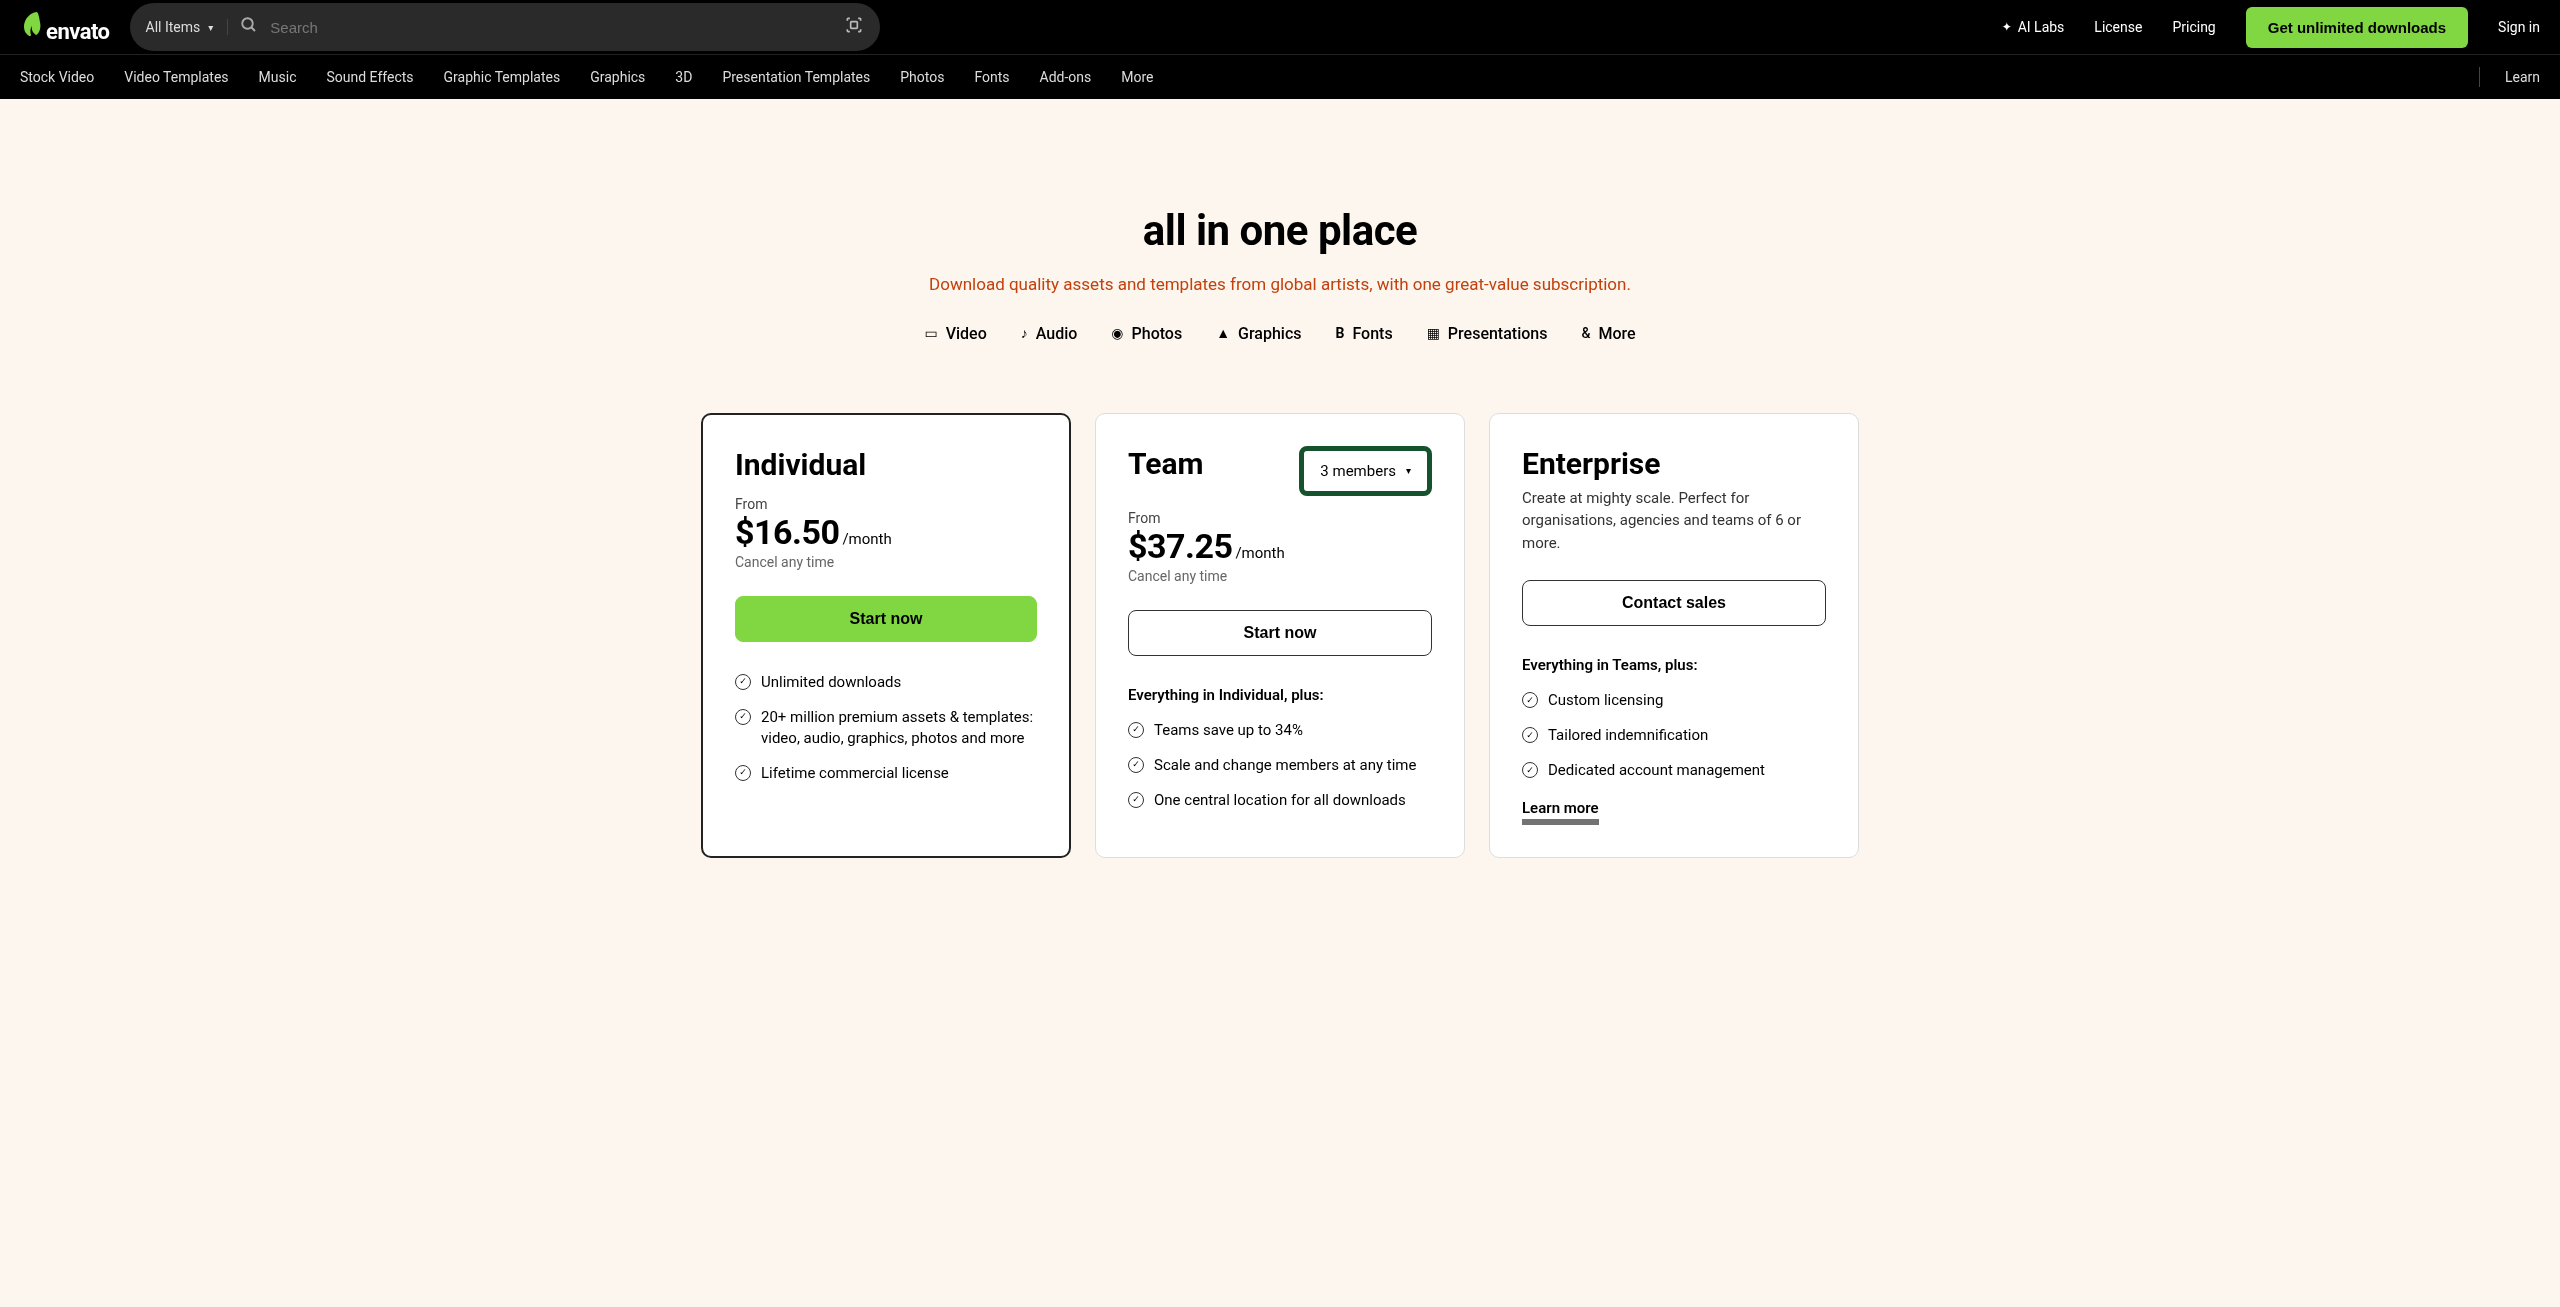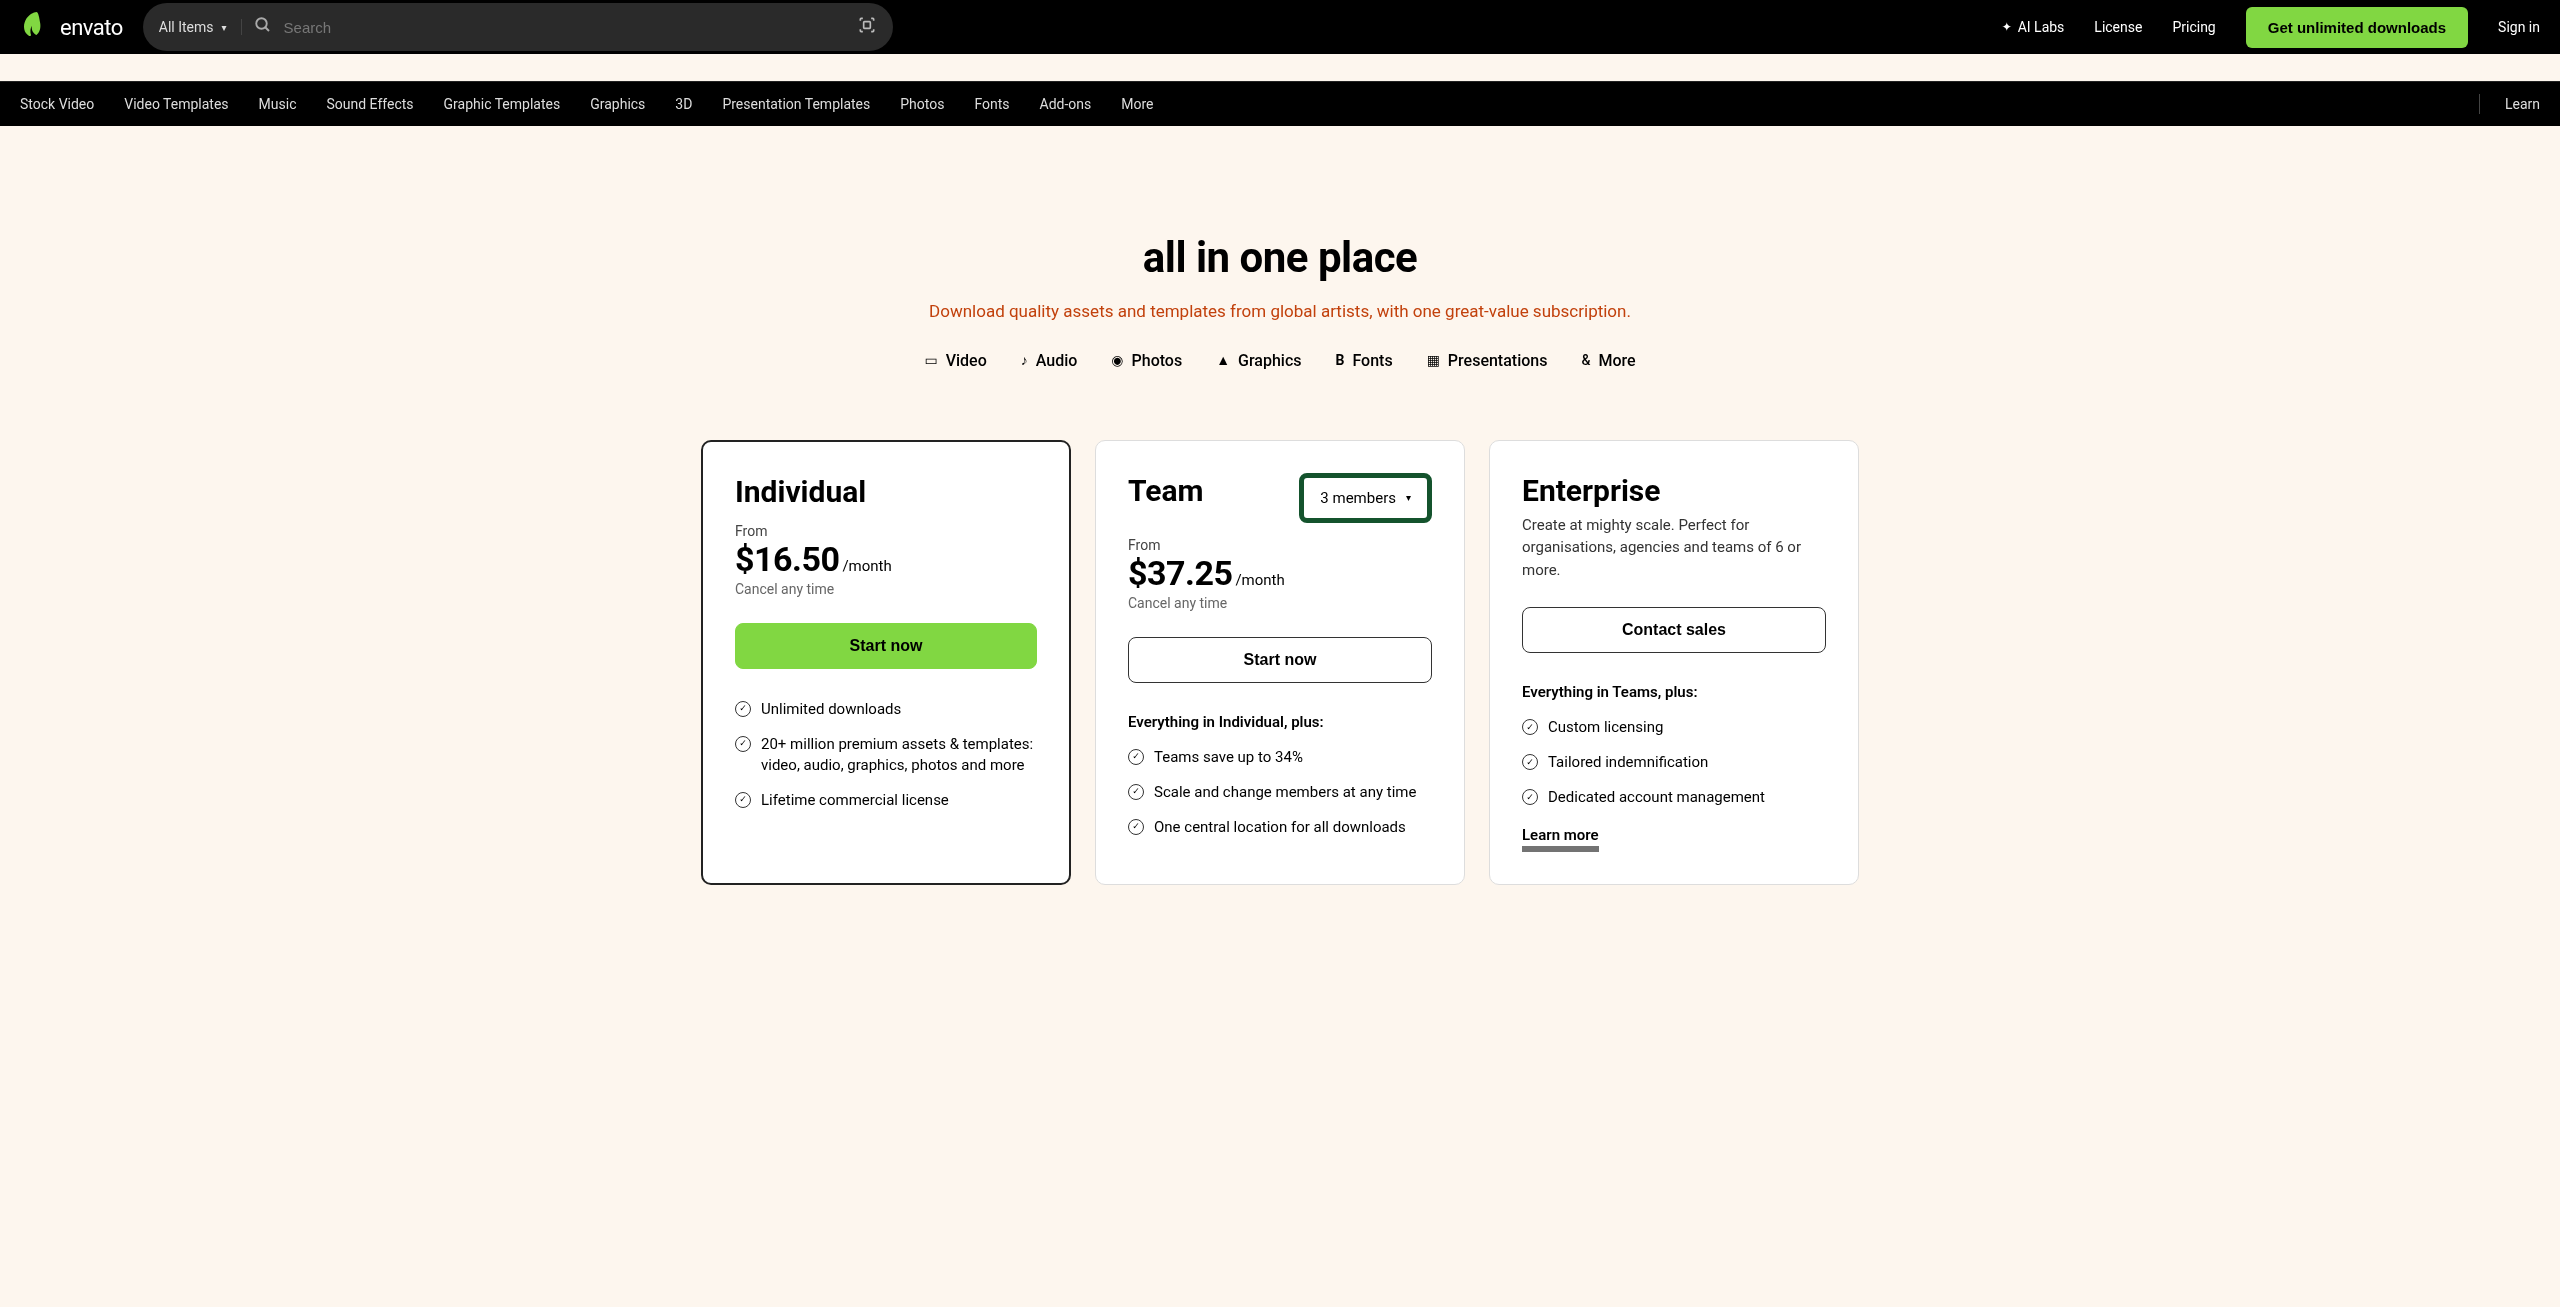--- a/index.html
+++ b/index.html
@@ -1,36 +1,36 @@
 <!DOCTYPE html>
 <html><head>
 <meta charset="utf-8">
 <style>
 * { margin: 0; padding: 0; box-sizing: border-box; }
 body { font-family: -apple-system, BlinkMacSystemFont, 'Segoe UI', Roboto, sans-serif; background: #fdf6ee; color: #000; }
 
 
 .header { background: #000; height: 54px; display: flex; align-items: center; padding: 0 20px; gap: 20px; }
-.logo { display: flex; align-items: center; gap: 18px; color: #fff; font-size: 22px; font-weight: 400; letter-spacing: -0.5px; }
+.logo { display: flex; align-items: flex-end; gap: 4px; color: #fff; font-size: 22px; font-weight: 700; letter-spacing: -0.5px; }
 .logo-icon { color: #81d742; font-size: 24px; }
 .search-bar { flex: 0 0 auto; width: 750px; background: #2a2a2a; border-radius: 999px; height: 48px; display: flex; align-items: center; padding: 0 16px; gap: 12px; }
 .search-category { color: #ddd; font-size: 14px; display: flex; align-items: center; gap: 8px; padding-right: 14px; border-right: 1px solid #444; cursor: pointer; }
 .search-icon { color: #aaa; font-size: 16px; }
 .search-input { background: transparent; border: none; outline: none; color: #aaa; font-size: 15px; flex: 1; }
 .search-input::placeholder { color: #777; }
 .visual-search-icon { color: #bbb; font-size: 18px; margin-left: auto; cursor: pointer; }
 .header-spacer { flex: 1; }
 .header-links { display: flex; align-items: center; gap: 30px; }
 .header-link { color: #fff; font-size: 14px; cursor: pointer; display: flex; align-items: center; gap: 6px; }
 .ai-icon { color: #fff; font-size: 12px; }
 .cta-button { background: #81d742; color: #000; font-weight: 600; padding: 12px 22px; border-radius: 6px; font-size: 15px; cursor: pointer; border: none; }
 .signin-link { color: #fff; font-size: 14px; cursor: pointer; }
 
 
-.secondary-nav { background: #000; height: 45px; display: flex; align-items: center; padding: 0 20px; gap: 30px; border-top: 1px solid #222; margin-top: 27px; }
+.secondary-nav { background: #000; height: 45px; display: flex; align-items: center; padding: 0 20px; gap: 30px; border-top: 1px solid #222; }
 .nav-item { color: #ddd; font-size: 14px; cursor: pointer; }
 .nav-spacer { flex: 1; }
 .nav-divider { width: 1px; height: 20px; background: #444; margin: 0 -5px; }
 
 
 .hero { text-align: center; padding: 60px 20px 30px; }
 .hero-title { font-size: 42px; font-weight: 700; line-height: 1.15; margin-bottom: 18px; letter-spacing: -0.5px; }
 .hero-subtitle { font-size: 17px; color: #c2410c; margin-bottom: 30px; }
 .asset-types { display: flex; justify-content: center; gap: 34px; }
 .asset-type { display: flex; align-items: center; gap: 8px; font-size: 16px; font-weight: 500; }

